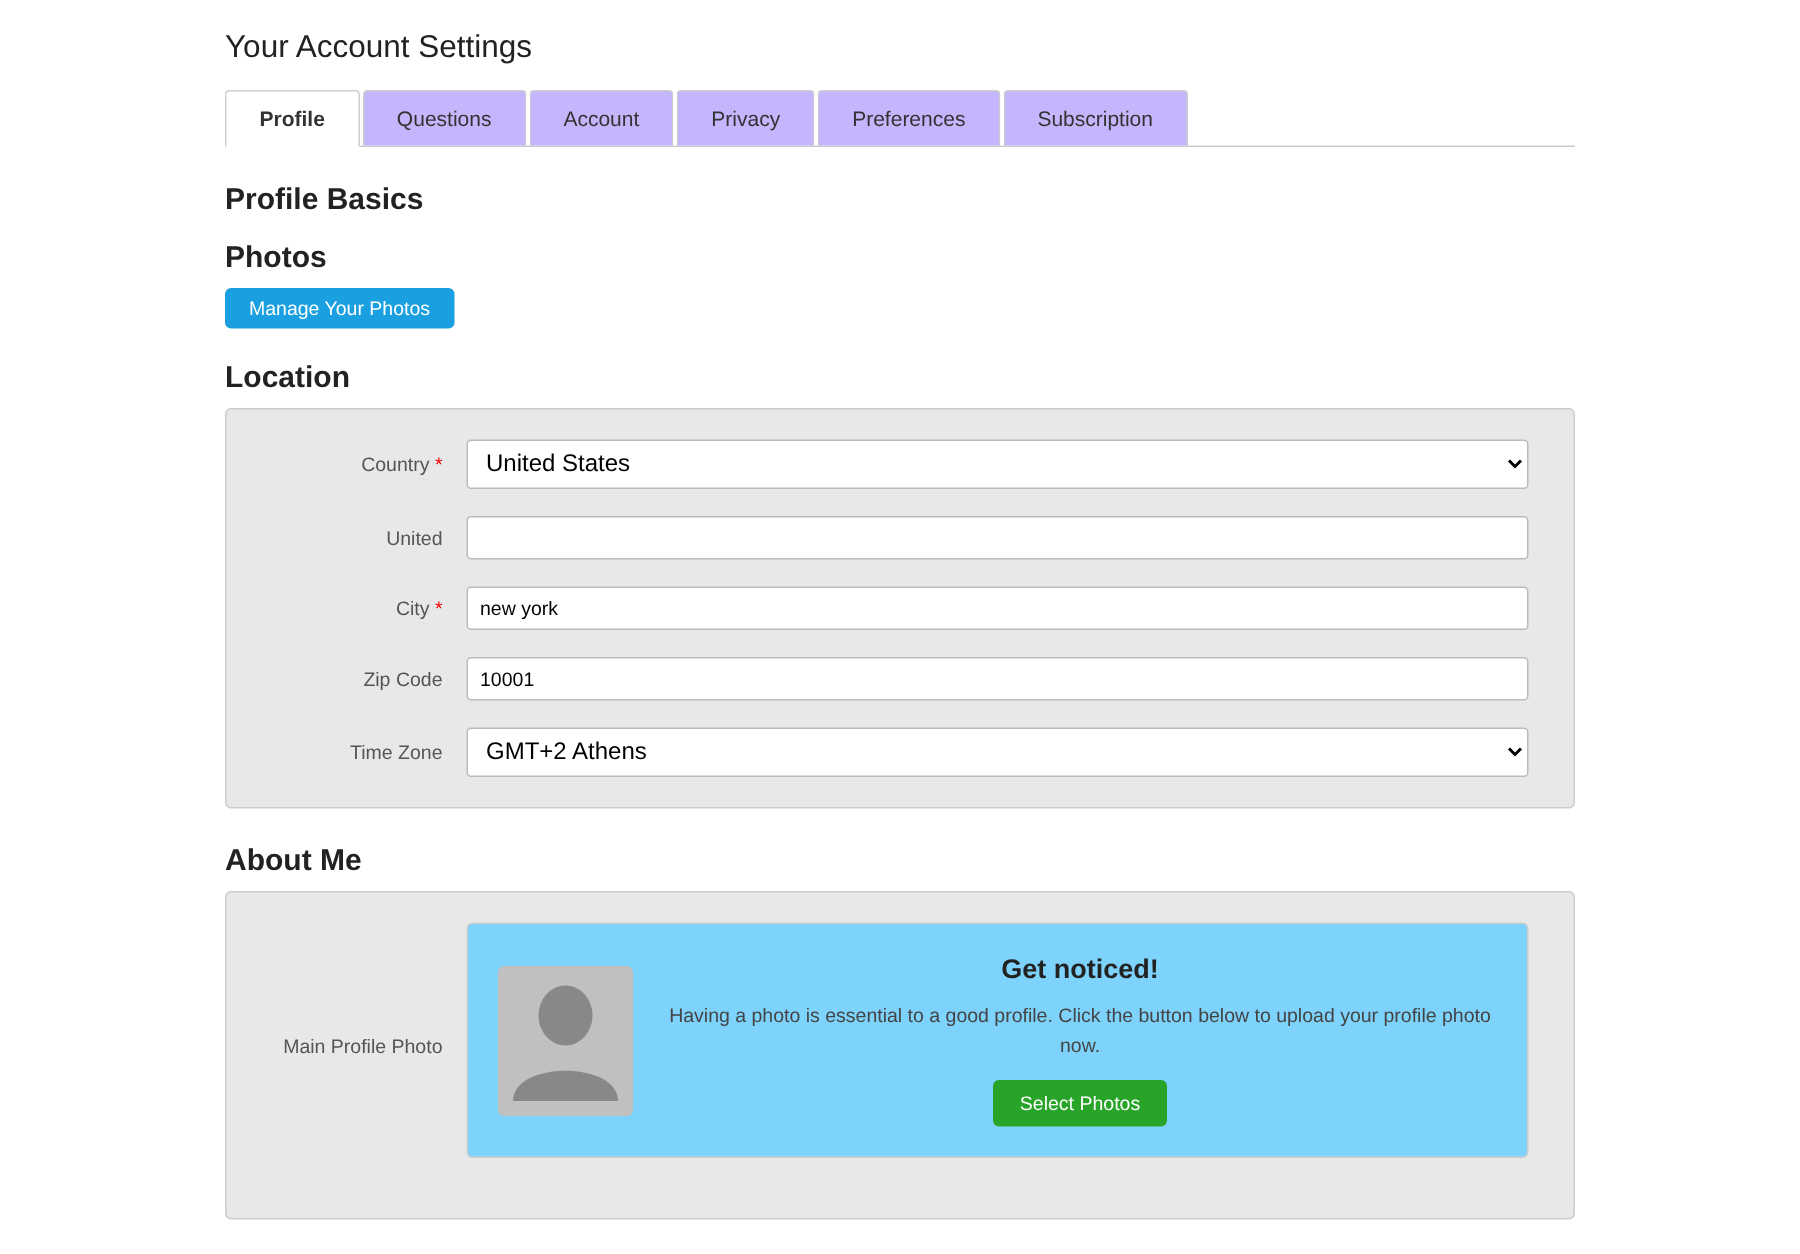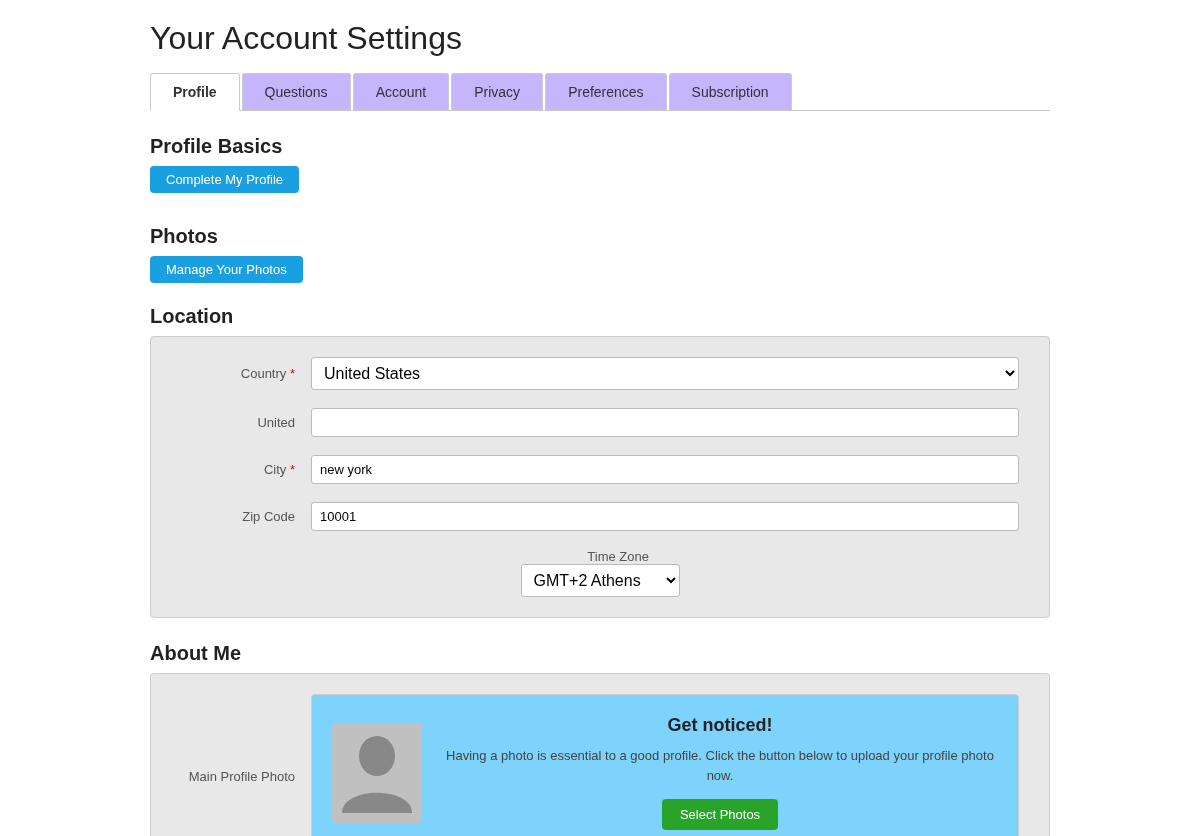--- a/index.html
+++ b/index.html
@@ -8,21 +8,21 @@
       background: #fff;
       color: #333;
       font-size: 14px;
     }
     .page-wrapper {
       max-width: 960px;
       margin: 0 auto;
       padding: 20px 30px 40px 30px;
     }
     .page-title {
-      font-size: 32px;
+      font-size: 21px;
       font-weight: normal;
       color: #222;
       margin-bottom: 16px;
     }
     
     .tabs {
       display: flex;
       border-bottom: 1px solid #ccc;
       margin-bottom: 24px;
     }
@@ -75,21 +75,21 @@
       border: 1px solid #ccc;
       border-radius: 4px;
       padding: 20px 30px;
       margin-bottom: 24px;
     }
     .form-row {
       display: flex;
       align-items: center;
       margin-bottom: 18px;
     }
-    .form-row:last-child { margin-bottom: 0; flex-direction: column; }
+    .form-row:last-child { margin-bottom: 0; }
     .form-label {
       width: 130px;
       text-align: right;
       padding-right: 16px;
       font-size: 13px;
       color: #555;
       flex-shrink: 0;
     }
     .required-star {
       color: #e00;
@@ -187,21 +187,20 @@
     <div class="tab active">Profile</div>
     <div class="tab">Questions</div>
     <div class="tab">Account</div>
     <div class="tab">Privacy</div>
     <div class="tab">Preferences</div>
     <div class="tab">Subscription</div>
   </div>
 
   <div class="section-gap">
     <h2 class="section-title">Profile Basics</h2>
-    <button class="btn-blue">Complete My Profile</button>
   </div>
 
   <div class="section-photos-gap">
     <h2 class="section-title">Photos</h2>
     <button class="btn-blue">Manage Your Photos</button>
   </div>
 
   <div>
     <h2 class="section-title">Location</h2>
     <div class="form-panel">

